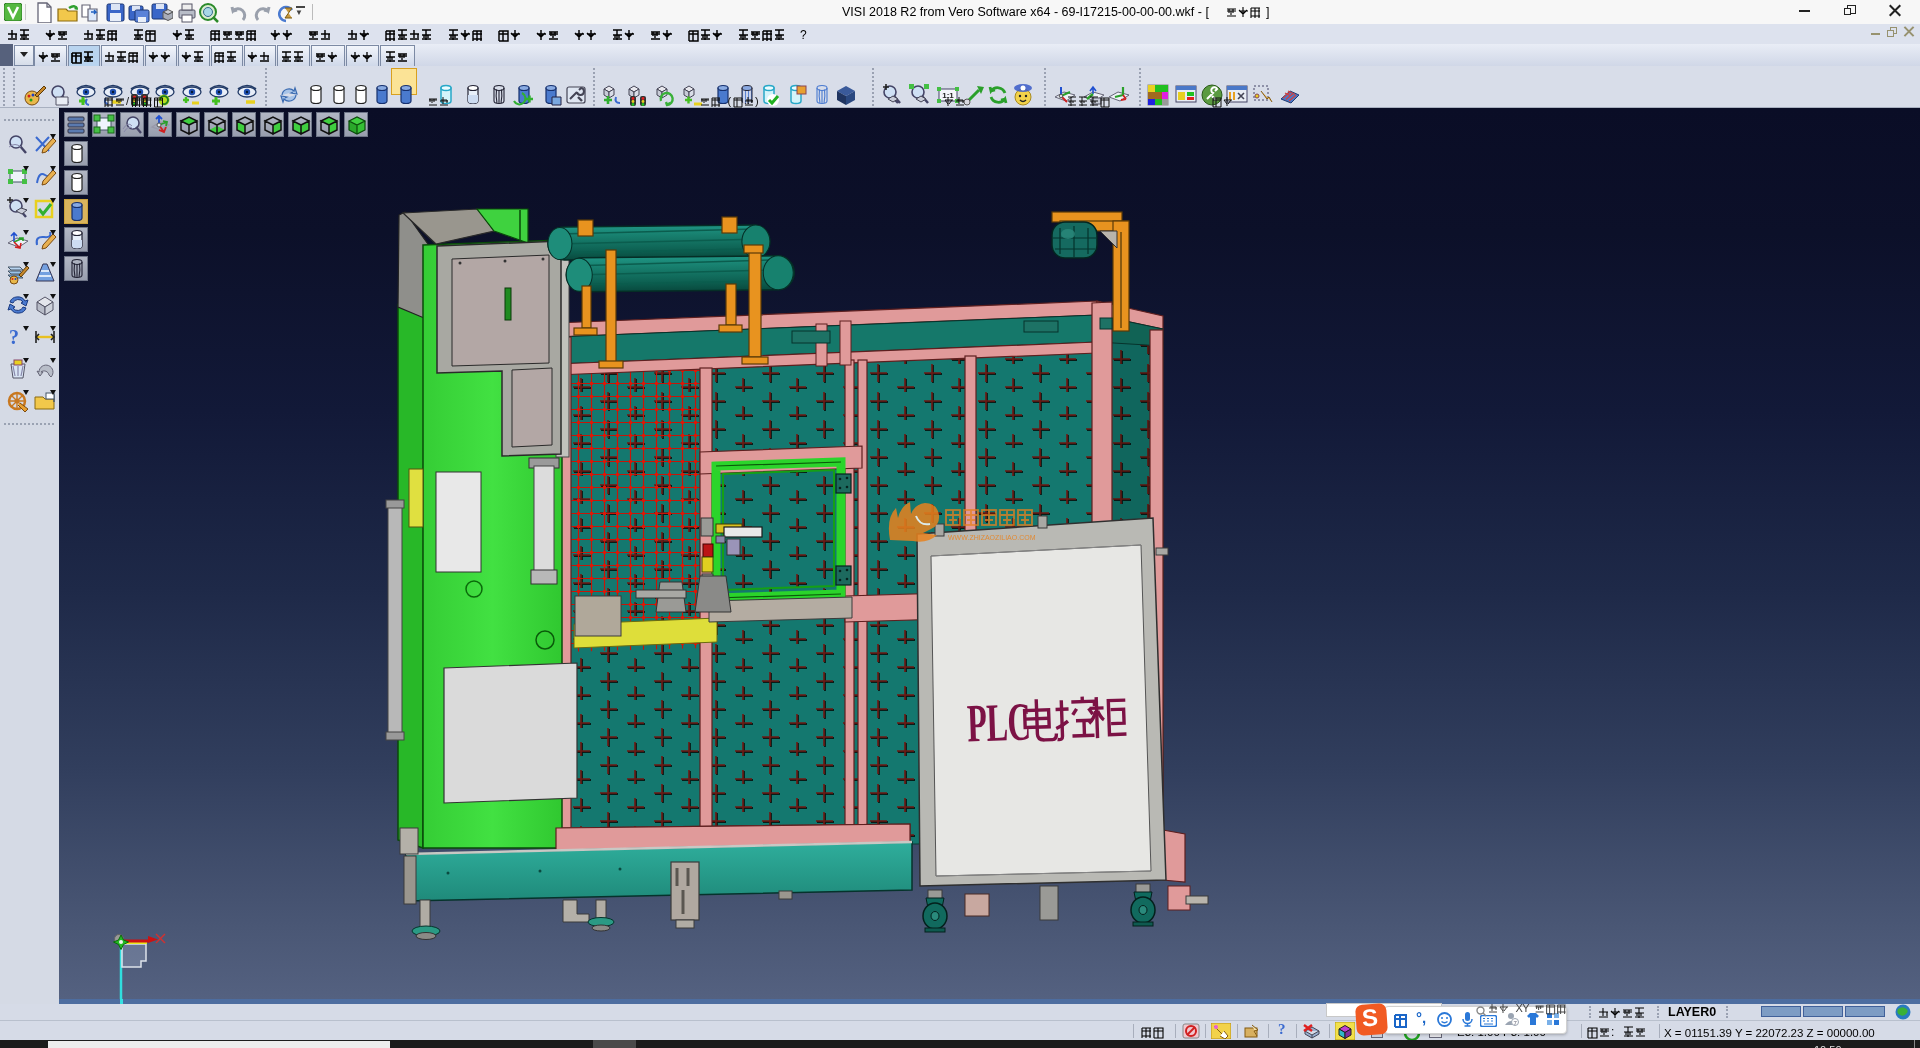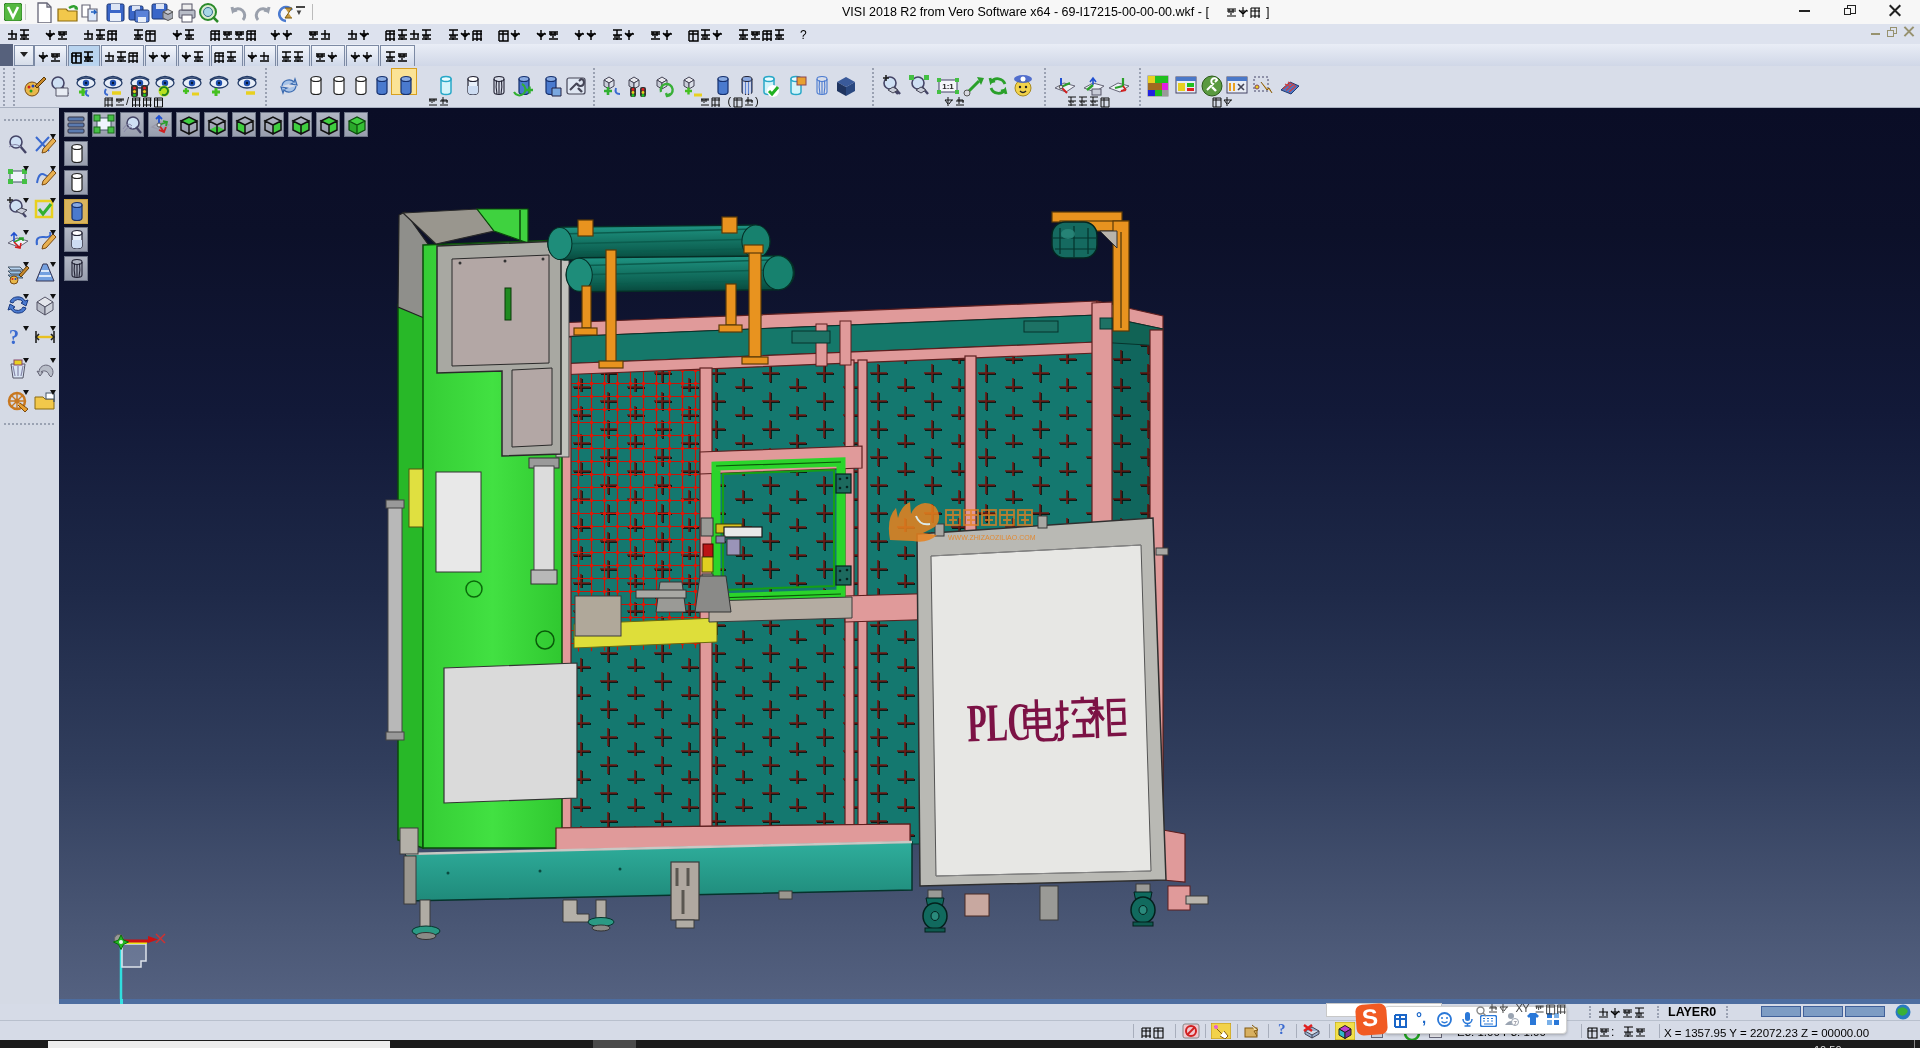--- a/index.html
+++ b/index.html
@@ -6,21 +6,21 @@
 .a{position:absolute;}
 #titlebar{position:absolute;left:0;top:0;width:1920px;height:24px;background:#f7f7f7;}
 .mi{position:absolute;top:4px;font-size:12px;color:#000;}
 #menubar{position:absolute;left:0;top:24px;width:1920px;height:20px;background:#dde2ee;}
 #tabrow{position:absolute;left:0;top:44px;width:1920px;height:22px;background:linear-gradient(#e9edf6,#d0d7e7);}
 .tab{position:absolute;top:1px;height:21px;background:linear-gradient(#f2f5fb,#cfd8e9);border:1px solid #7c8aa4;border-bottom:none;font-size:13px;color:#000;text-align:center;line-height:20px;}
 .tab.active{background:#b9d4ef;font-weight:bold;}
 #toolbar{position:absolute;left:0;top:66px;width:1920px;height:42px;background:#d8dde9;border-bottom:1px solid #a8b0c0;}
 .tgsep{position:absolute;top:2px;width:2px;height:38px;border-left:2px dotted #9aa1b2;}
 .tglabel{position:absolute;top:29px;font-size:12px;color:#111;width:220px;margin-left:-110px;text-align:center;}
-.ti{position:absolute;top:8px;width:24px;height:24px;text-align:center;}
+.ti{position:absolute;top:17px;width:24px;height:24px;text-align:center;}
 .ti svg{display:block;}
 #sidebar{position:absolute;left:0;top:108px;width:59px;height:896px;background:#d5dae5;}
 .si{position:absolute;width:24px;height:24px;}
 #viewport{position:absolute;left:59px;top:108px;width:1861px;height:891px;overflow:hidden;background:linear-gradient(180deg,#0a0d26 0%,#0c1029 14%,#121938 34%,#1e2948 54%,#313e5d 74%,#4a5775 92%,#546180 100%);}
 .vb{position:absolute;width:24px;height:25px;background:linear-gradient(#b2b7c4,#989eae);border:1px solid #6e7587;}
 .vb.sel{background:#d9b45e;border:1px solid #caa23c;}
 .vb svg{display:block;}
 #status1{position:absolute;left:0;top:1004px;width:1920px;height:16px;background:#d6dbe7;}
 #status2{position:absolute;left:0;top:1020px;width:1920px;height:20px;background:#d6dbe7;border-top:1px solid #b9c0cd;}
 #taskbar{position:absolute;left:0;top:1040px;width:1920px;height:8px;background:#1b1b1b;}
@@ -1505,21 +1505,21 @@
           <text x="24" y="11" font-size="12" fill="#000" font-family="Liberation Sans,sans-serif">:</text>
           <text x="30.0" y="11" font-size="12" fill="#000" font-family="Liberation Sans,sans-serif"> </text>
           <g transform="translate(36.0,1)">
             <path d="M1,1 h9 M5,1 v10 M1,6 h9 M1,10 h9 M3,6 v3 M7,6 v3" stroke="#000" stroke-width="1.1" fill="none"></path>
           </g>
           <g transform="translate(48.0,1)">
             <path d="M1,3 h9 M3,3 v4 M7,3 v4 M1,5 h9 M5,5 v4 M1,10 h9" stroke="#000" stroke-width="1.1" fill="none"></path>
           </g>
         </svg>
       </div>
-<div class="a" style="left:1664px;top:5.5px;font-size:11.5px;color:#000;">X = 1357.95 Y = 22072.23 Z = 00000.00</div>
+<div class="a" style="left:1664px;top:5.5px;font-size:11.5px;color:#000;">X = 01151.39 Y = 22072.23 Z = 00000.00</div>
 </div>
 <div class="a" style="left:1326px;top:1003px;width:116px;height:14px;background:#fff;border:1px solid #c8c8c8;"></div>
 <div class="a" style="left:1384px;top:1006px;width:183px;height:28px;background:#fff;border:1px solid #d0d0d0;border-radius:4px;box-shadow:0 1px 3px rgba(0,0,0,0.25);"></div>
 <div class="a" style="left:1356px;top:1004px;width:31px;height:31px;background:#f15a22;border-radius:7px;transform:rotate(-4deg);"></div>
 <div class="a" style="left:1362px;top:1004px;font-size:24px;font-weight:bold;color:#fff;transform:rotate(-4deg);">S</div>
 <div class="a" style="left:1394px;top:1012px;">
       <svg width="16" height="18" viewBox="0 0 16 18" style="display:block;">
         <g transform="translate(0,1)">
           <path d="M1,2 v12 M1,2 h11 v12 h-11 M1,6 h11 M6,2 v12" stroke="#1a66c8" stroke-width="2" fill="none"></path>
         </g>

